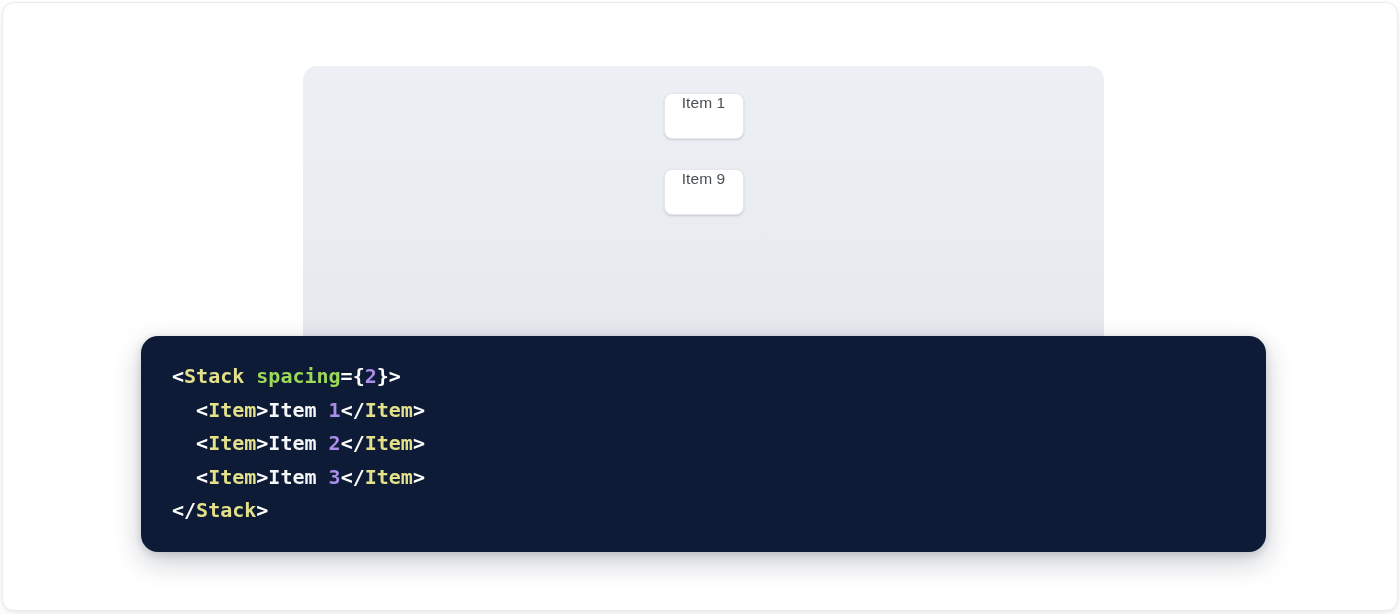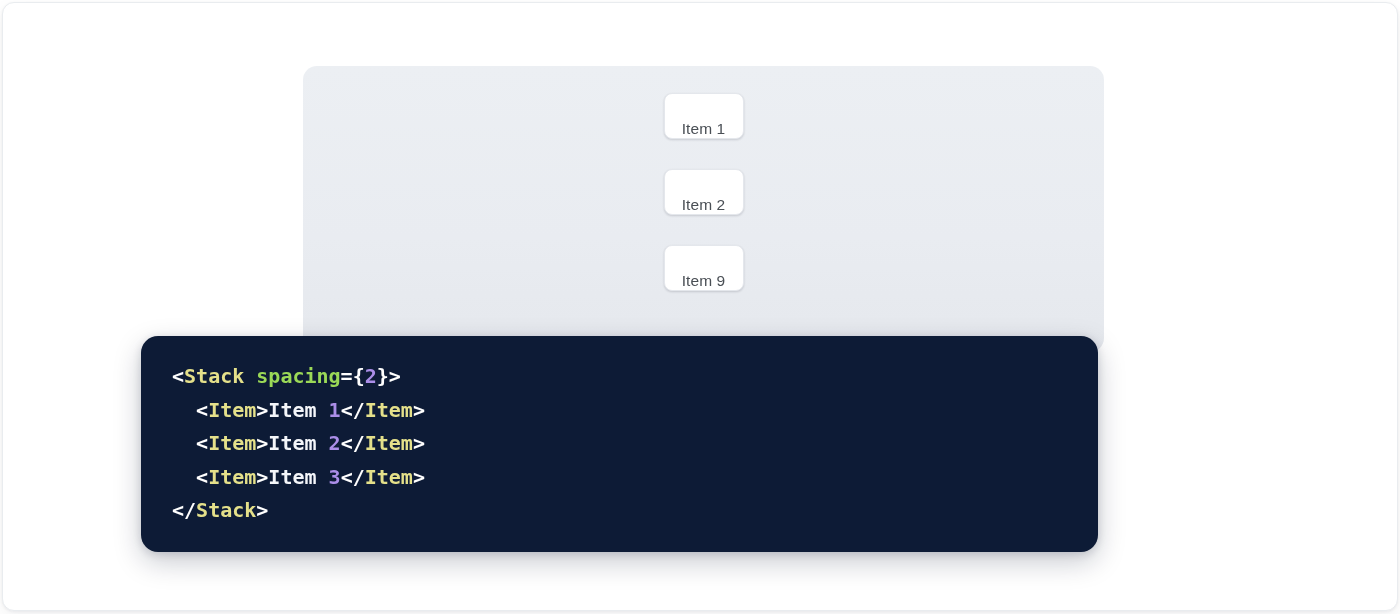--- a/index.html
+++ b/index.html
@@ -50,35 +50,35 @@
     padding-top: 27px;
   }
 
   .stack-item {
     width: 80px;
     height: 46px;
     background: #ffffff;
     border: 1px solid #e4e7ec;
     border-radius: 8px;
     display: flex;
-    align-items: flex-end;
+    align-items: flex-start;
     justify-content: center;
     font-size: 15.5px;
     color: #4a4f55;
     letter-spacing: 0.1px;
     box-shadow: 0 1px 2px rgba(16, 24, 40, 0.10),
                 0 1px 3px rgba(16, 24, 40, 0.06);
   }
 
   
   .code-block {
     position: absolute;
     left: 138px;
     top: 333px;
-    width: 957px;
+    width: 1125px;
     height: 216px;
     background: #0d1b36;
     border-radius: 17px;
     padding: 24px 0 0 31px;
     box-shadow: 0 10px 28px rgba(10, 20, 45, 0.22),
                 0 2px 8px rgba(10, 20, 45, 0.14);
     overflow: hidden;
   }
 
   .code-pre {
@@ -103,23 +103,20 @@
 <body>
 
 <div class="page-card">
 
   <div class="preview-panel">
     <div class="stack" id="stack-container">
         <div class="stack-item">
           <span>Item 1</span>
         </div>
         <div class="stack-item">
-          <span>Item 2</span>
-        </div>
-        <div class="stack-item">
           <span>Item 9</span>
         </div>
       </div>
   </div>
 
   <div class="code-block">
     <div class="code-pre" id="code-pre"><div class="code-line"><span class="tok-punct">&lt;</span><span class="tok-tag">Stack</span><span class="tok-punct"> </span><span class="tok-attr">spacing</span><span class="tok-punct">={</span><span class="tok-num">2</span><span class="tok-punct">}&gt;</span></div><div class="code-line"><span>  </span><span class="tok-punct">&lt;</span><span class="tok-tag">Item</span><span class="tok-punct">&gt;</span><span class="tok-text">Item </span><span class="tok-num">1</span><span class="tok-punct">&lt;/</span><span class="tok-tag">Item</span><span class="tok-punct">&gt;</span></div><div class="code-line"><span>  </span><span class="tok-punct">&lt;</span><span class="tok-tag">Item</span><span class="tok-punct">&gt;</span><span class="tok-text">Item </span><span class="tok-num">2</span><span class="tok-punct">&lt;/</span><span class="tok-tag">Item</span><span class="tok-punct">&gt;</span></div><div class="code-line"><span>  </span><span class="tok-punct">&lt;</span><span class="tok-tag">Item</span><span class="tok-punct">&gt;</span><span class="tok-text">Item </span><span class="tok-num">3</span><span class="tok-punct">&lt;/</span><span class="tok-tag">Item</span><span class="tok-punct">&gt;</span></div><div class="code-line"><span class="tok-punct">&lt;/</span><span class="tok-tag">Stack</span><span class="tok-punct">&gt;</span></div></div>
   </div>
 
 </div>

